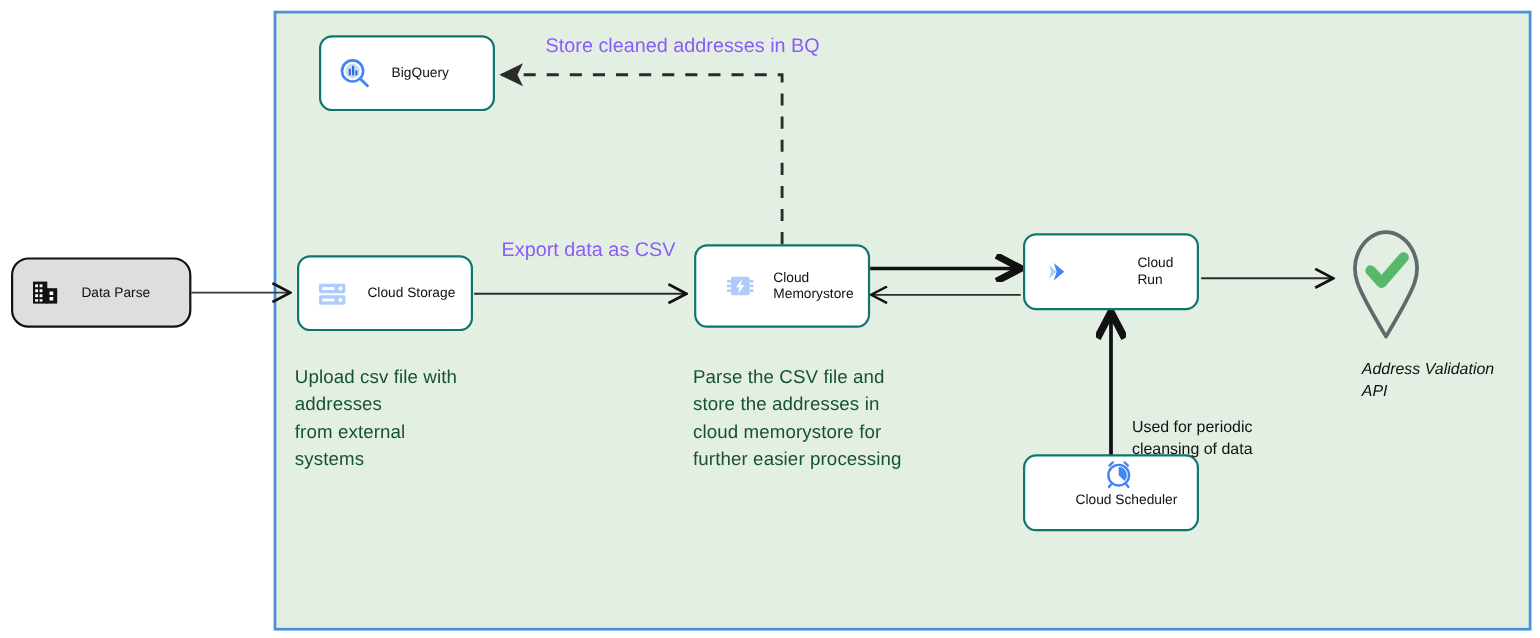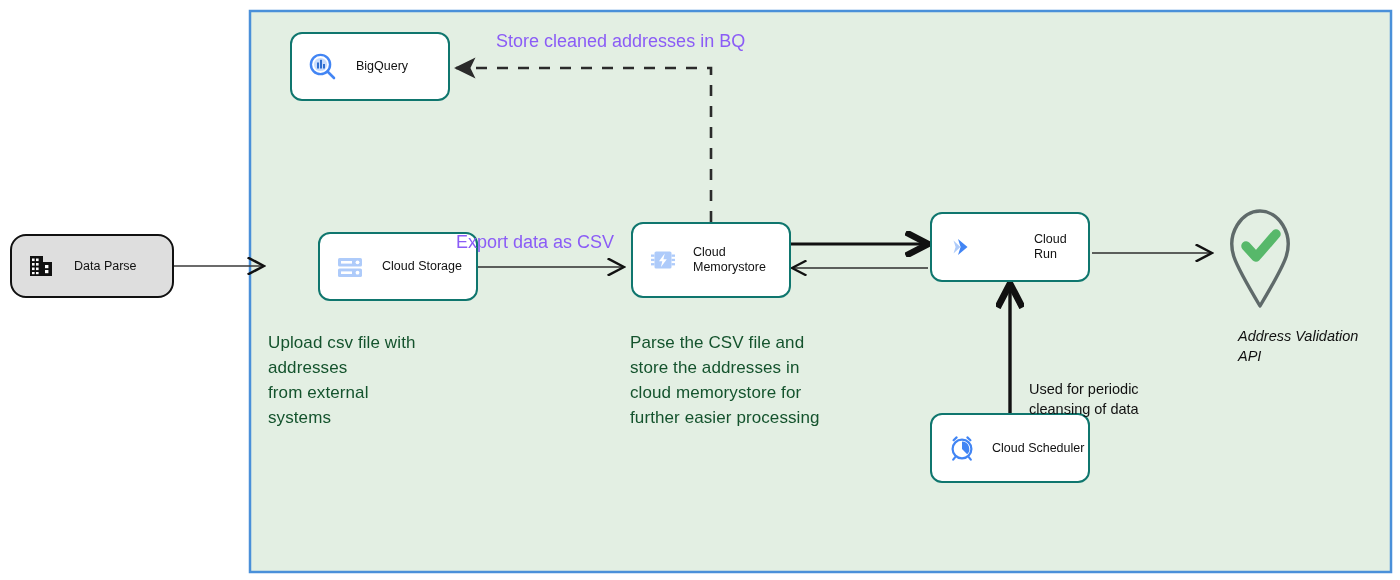--- a/index.html
+++ b/index.html
@@ -91,35 +91,35 @@
           <rect x="10" y="11.5" width="2" height="6"></rect>
           <rect x="13" y="8.8" width="2" height="8.7"></rect>
           <rect x="16" y="13" width="2" height="4.5"></rect>
         </g>
         <line x1="20.5" y1="20.5" x2="27" y2="27" stroke="#4285F4" stroke-width="2.6" stroke-linecap="round"></line>
       </svg>
     </span>
     <span class="node-label" style="margin-left:16px;">BigQuery</span>
   </div>
 
-  <div class="node gcp-node" style="left:270px;top:232px;width:160px;height:69px;padding-left:14px;margin-left:48px;">
+  <div class="node gcp-node" style="left:270px;top:232px;width:160px;height:69px;padding-left:14px;">
     <span class="node-ico" style="width:32px;height:32px;">
       <svg width="30" height="30" viewBox="0 0 30 30">
         <rect x="3" y="6" width="24" height="8.6" rx="1.6" fill="#aecbfa"></rect>
         <rect x="3" y="16.4" width="24" height="8.6" rx="1.6" fill="#aecbfa"></rect>
         <rect x="6" y="9" width="11" height="2.6" fill="#ffffff"></rect>
         <rect x="6" y="19.4" width="11" height="2.6" fill="#ffffff"></rect>
         <circle cx="22.5" cy="10.3" r="1.9" fill="#ffffff"></circle>
         <circle cx="22.5" cy="20.7" r="1.9" fill="#ffffff"></circle>
       </svg>
     </span>
     <span class="node-label" style="margin-left:16px;">Cloud Storage</span>
   </div>
 
-  <div class="node gcp-node" style="left:631px;top:222px;width:160px;height:76px;padding-left:14px;">
+  <div class="node gcp-node" style="left:631px;top:222px;width:160px;height:76px;padding-left:24px;">
     <span class="node-ico" style="width:32px;height:32px;">
       <svg width="30" height="30" viewBox="0 0 30 30">
         <rect x="6.5" y="6.5" width="17" height="17" rx="1.6" fill="#aecbfa"></rect>
         <g fill="#aecbfa">
           <rect x="3" y="9.5" width="3.5" height="2.3"></rect>
             <rect x="3" y="13.8" width="3.5" height="2.3"></rect>
           <rect x="3" y="18.1" width="3.5" height="2.3"></rect>
           <rect x="23.5" y="9.5" width="3.5" height="2.3"></rect>
             <rect x="23.5" y="13.8" width="3.5" height="2.3"></rect>
           <rect x="23.5" y="18.1" width="3.5" height="2.3"></rect>
@@ -134,21 +134,21 @@
   <div class="node gcp-node" style="left:930px;top:212px;width:160px;height:70px;padding-left:14px;gap:36px;">
     <span class="node-ico" style="width:34px;height:34px;">
       <svg width="32" height="32" viewBox="0 0 32 32">
         <path d="M11,8 L20.5,16 L11,24 L13.6,16 Z" fill="#4285F4"></path>
         <path d="M6.5,9.6 L13.4,16 L6.5,22.4 L8.6,16 Z" fill="#aecbfa"></path>
       </svg>
     </span>
     <span class="node-label" style="margin-left:18px;">Cloud Run</span>
   </div>
 
-  <div class="node gcp-node" style="left:930px;top:413px;width:160px;height:70px;padding-left:14px;">
+  <div class="node gcp-node" style="left:930px;top:413px;width:160px;height:70px;padding-left:14px;flex-direction:column;">
     <span class="node-ico" style="width:32px;height:32px;">
       <svg width="30" height="30" viewBox="0 0 30 30">
         <circle cx="15" cy="16" r="9.4" fill="none" stroke="#4285F4" stroke-width="2.2"></circle>
         <path d="M15,16 L15,8.6 A7.4,7.4 0 0 1 20.2,21.2 Z" fill="#4285F4"></path>
         <path d="M6.6,7.2 L9.6,4.4 M23.4,7.2 L20.4,4.4" stroke="#4285F4" stroke-width="2.2" stroke-linecap="round"></path>
         <path d="M8,24.4 L6.2,26.6 M22,24.4 L23.8,26.6" stroke="#4285F4" stroke-width="2.2" stroke-linecap="round"></path>
       </svg>
     </span>
     <span class="node-label" style="margin-left:14px;">Cloud Scheduler</span>
   </div>
@@ -159,21 +159,21 @@
         <path d="M42,101 C42,101 20,64 16,52 C8,28 24,6 42,6 C60,6 76,28 68,52 C64,64 42,101 42,101 Z" fill="none" stroke="#5f6a6a" stroke-width="3.4" stroke-linejoin="round"></path>
         <path d="M28,41 L38,52 L58,29" fill="none" stroke="#57b86a" stroke-width="9.5" stroke-linecap="round" stroke-linejoin="round"></path>
       </svg>
     </span>
   </div>
   <div class="api-label" style="left:1238px;top:326px;width:160px;font-style:italic;">Address Validation
 API</div>
 
   <div class="edge-label" style="left:496px;top:31px;">Store cleaned addresses in BQ</div>
 
-  <div class="edge-label" style="left:456px;top:232px;">Export data as CSV</div>
+  <div class="edge-label" style="left:456px;top:217px;">Export data as CSV</div>
 
   <div class="small-cap" style="left:1029px;top:347px;width:190px;">Used for periodic
 cleansing of data</div>
 
   <div class="caption" style="left:268px;top:330px;width:280px;">Upload csv file with
 addresses
 from external
 systems</div>
 
   <div class="caption" style="left:630px;top:330px;width:310px;">Parse the CSV file and

